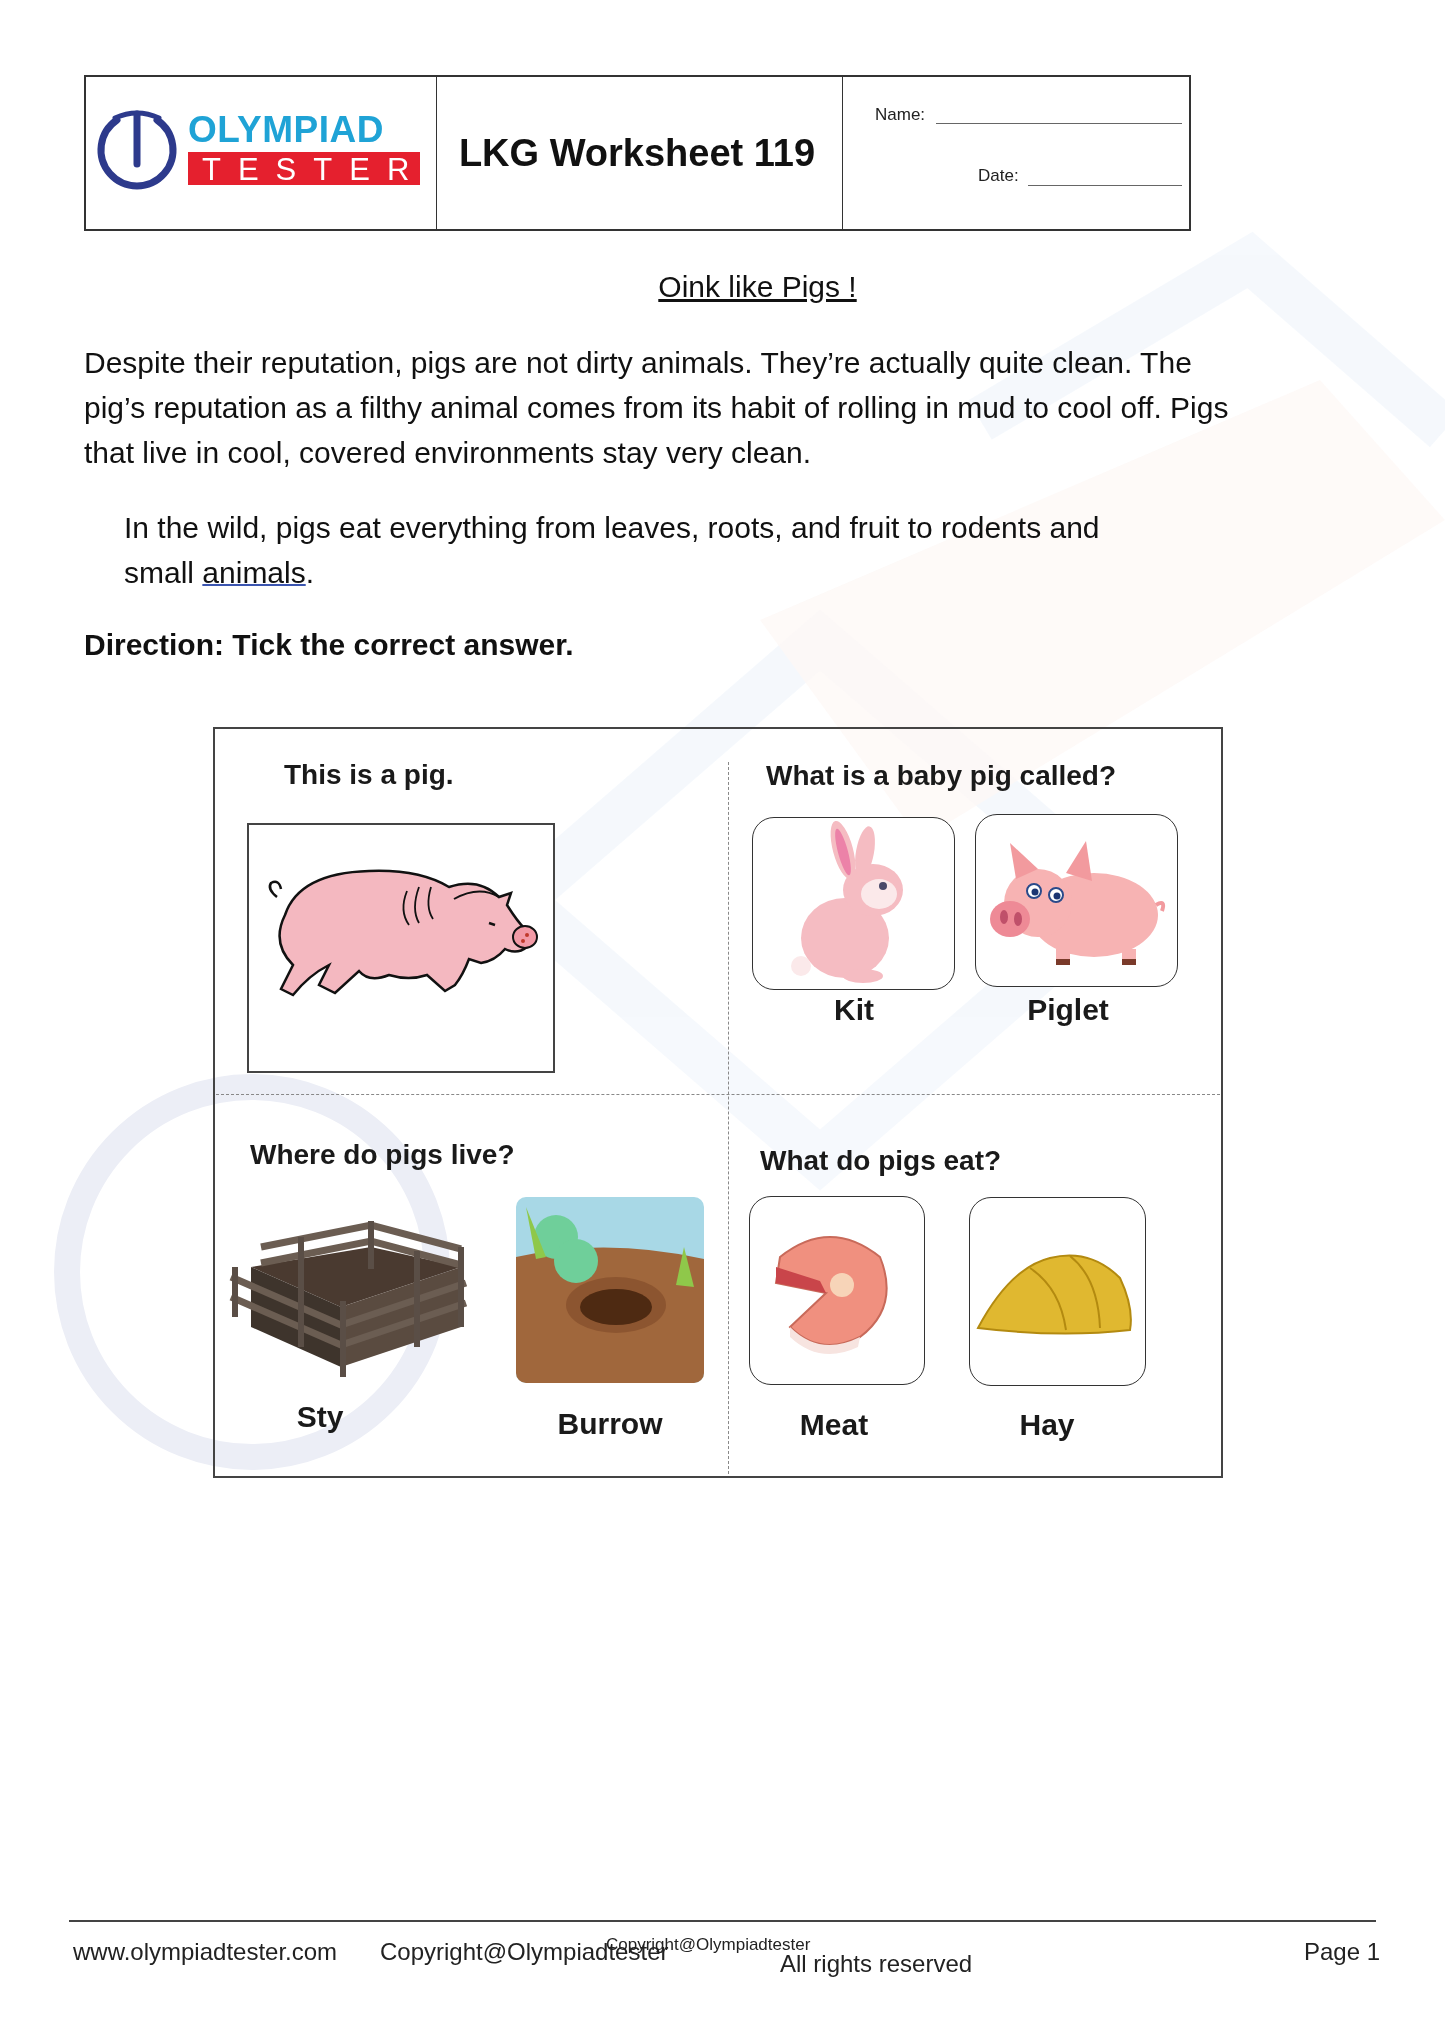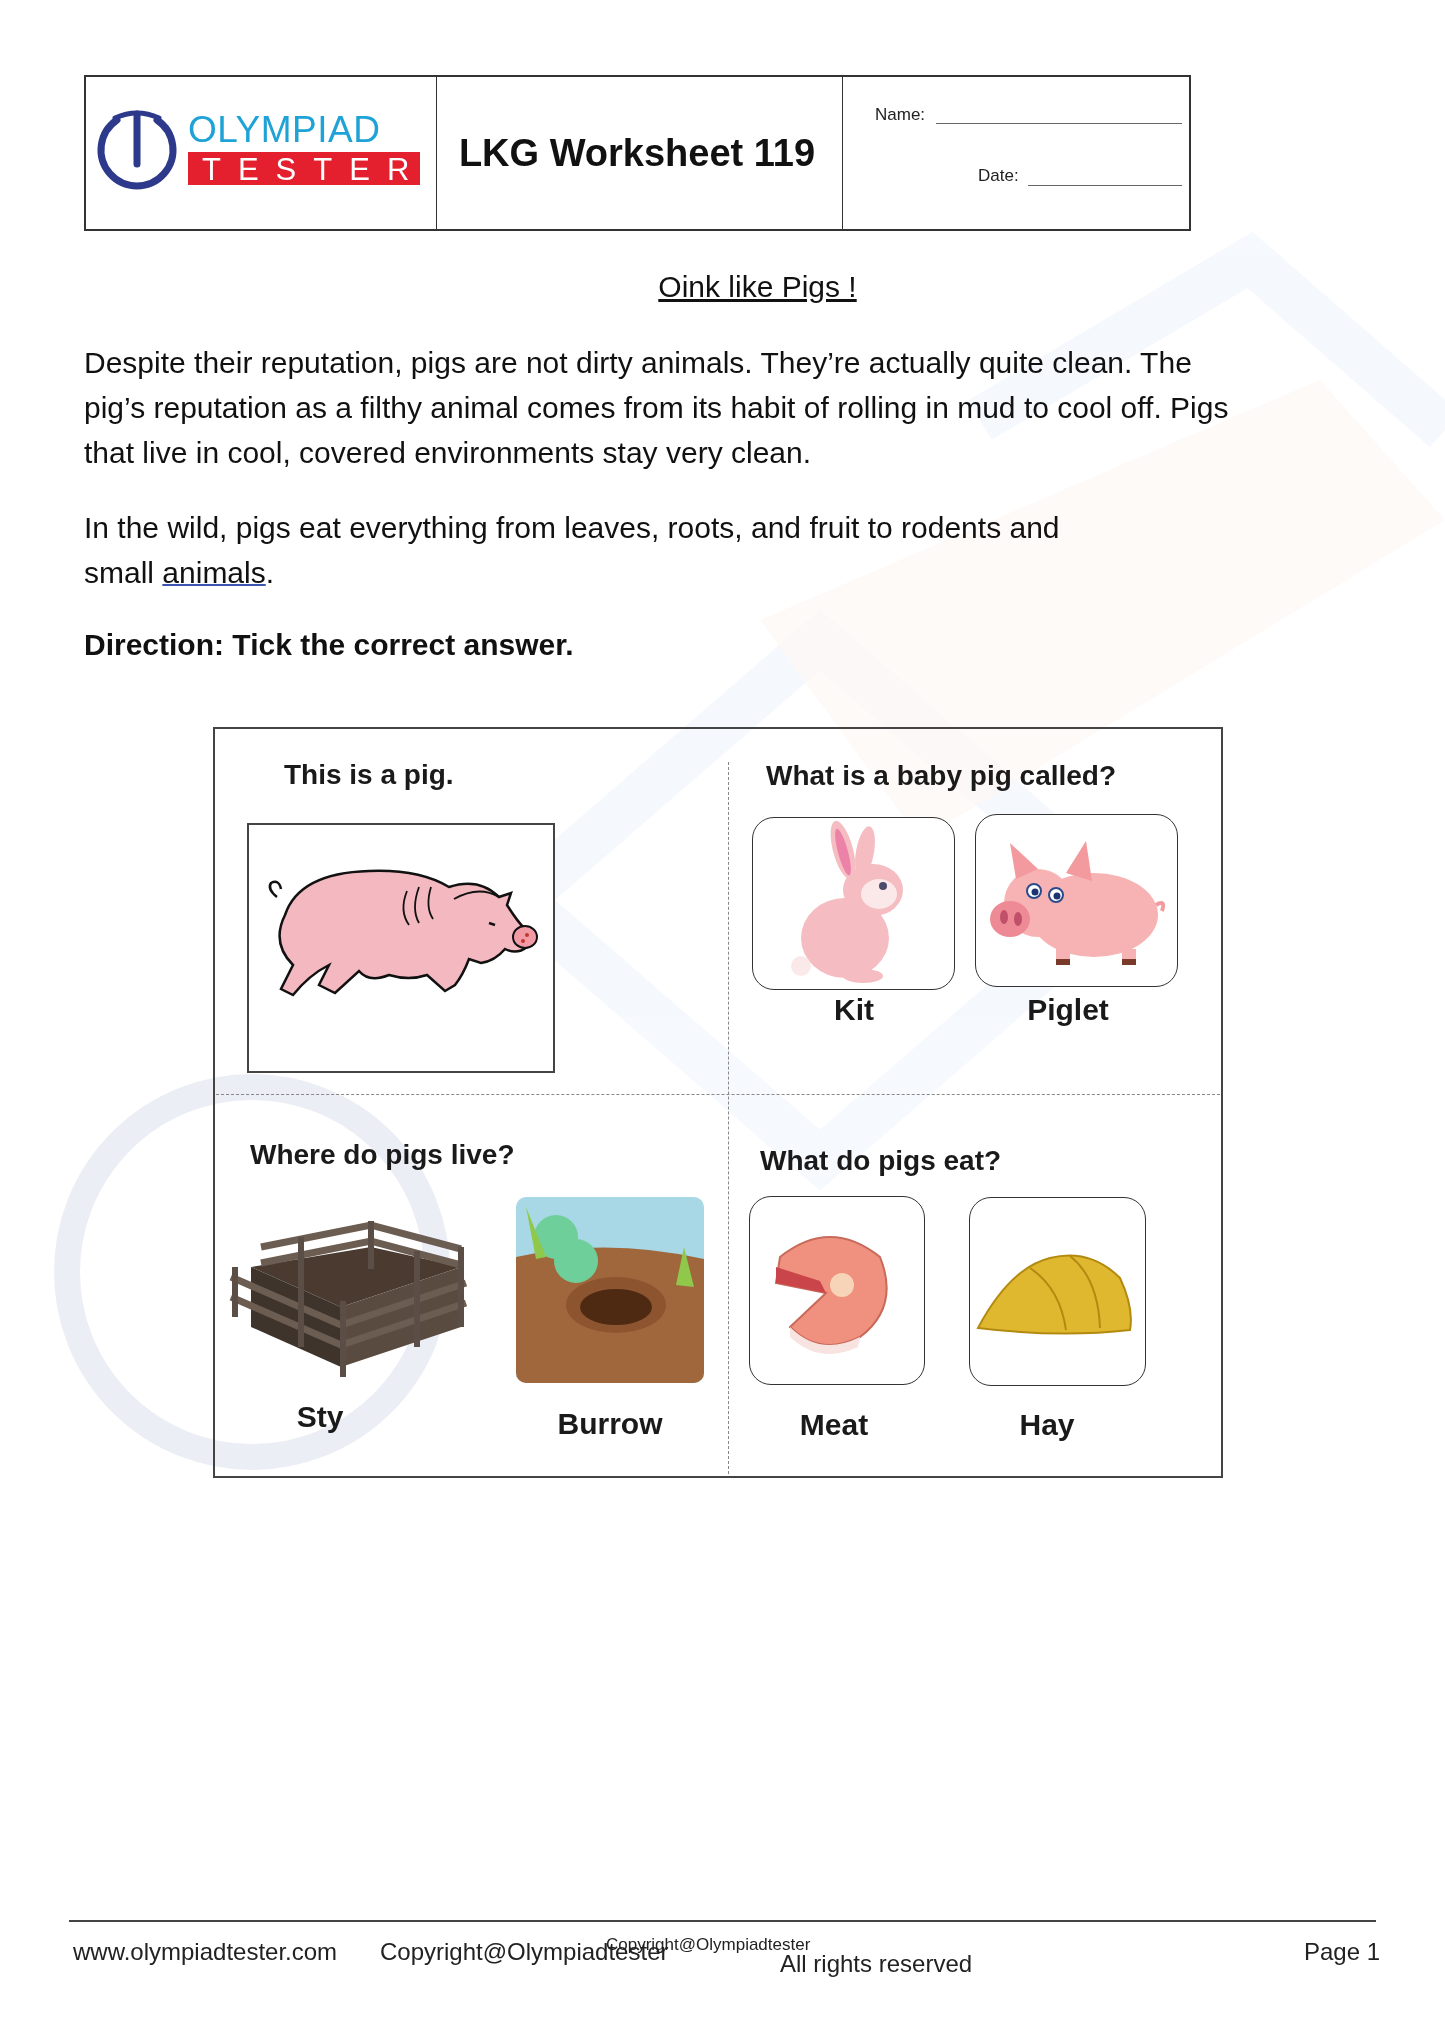--- a/index.html
+++ b/index.html
@@ -7,21 +7,21 @@
          font-family: "Liberation Sans", sans-serif; color: #111; }
   .abs { position: absolute; }
 
   
   .wm { position: absolute; pointer-events: none; }
 
   
   .hdr { left: 84px; top: 75px; width: 1107px; height: 156px; border: 2px solid #333; box-sizing: border-box; }
   .hdr .div1 { position: absolute; left: 350px; top: 0; bottom: 0; border-left: 1.5px solid #333; }
   .hdr .div2 { position: absolute; left: 756px; top: 0; bottom: 0; border-left: 1.5px solid #333; }
-  .logo-olym { left: 104px; top: 30px; font-size: 37px; font-weight: normal; color: #1fa3d6; letter-spacing: 0.5px; line-height: 38px; }
+  .logo-olym { left: 104px; top: 30px; font-size: 37px; font-weight: bold; color: #1fa3d6; letter-spacing: 0.5px; line-height: 38px; }
   .logo-band { left: 104px; top: 77px; width: 232px; height: 33px; background: #e5202e; color: #fff;
                font-size: 31px; line-height: 35px; letter-spacing: 17px; text-align: center; box-sizing: border-box; padding-left: 14px; }
   .ws-title { left: 350px; top: 0; width: 406px; height: 154px; display: flex; align-items: center; justify-content: center;
               font-size: 38px; font-weight: bold; color: #111; }
   .name-lbl { left: 791px; top: 29px; font-size: 17px; color: #222; }
   .name-line { left: 852px; top: 46px; width: 330px; border-top: 1.2px solid #666; }
   .date-lbl { left: 894px; top: 89px; font-size: 17px; color: #222; }
   .date-line { left: 944px; top: 107px; width: 238px; border-top: 1.2px solid #666; }
 
   .title { left: 0; width: 1445px; top: 270px; text-align: center; font-size: 30px; font-weight: normal; text-decoration: underline; padding-left: 35px; }
@@ -77,21 +77,21 @@
 <div class="abs date-line" style="left:1028px;top:185px;width:154px;"></div>
 
 <div class="abs title">Oink like Pigs !</div>
 
 <div class="abs para" style="top:340px;">
   <div>Despite their reputation, pigs are not dirty animals. They’re actually quite clean. The</div>
   <div>pig’s reputation as a filthy animal comes from its habit of rolling in mud to cool off. Pigs</div>
   <div>that live in cool, covered environments stay very clean.</div>
 </div>
 
-<div class="abs para" style="top:505px;">
+<div class="abs para" style="top:505px;margin-left:40px;">
   <div>In the wild, pigs eat everything from leaves, roots, and fruit to rodents and</div>
   <div><span>small </span><span class="reptiles">animals</span><span>.</span></div>
 </div>
 
 <div class="abs direction">Direction: Tick the correct answer.</div>
 
 <div class="abs act"></div>
 <div class="abs vdash"></div>
 <div class="abs hdash"></div>
 

